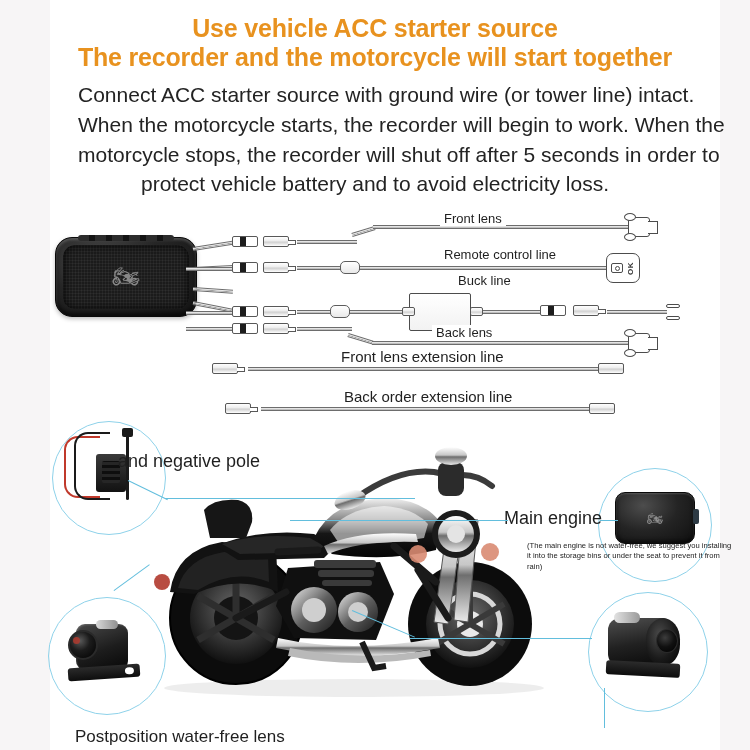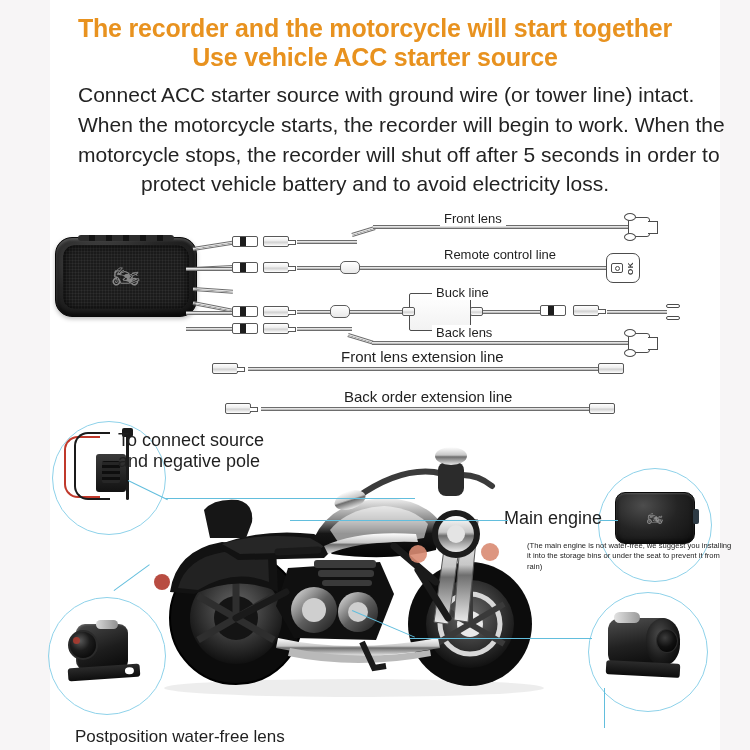--- a/index.html
+++ b/index.html
@@ -281,22 +281,22 @@
   }
 </style>
 </head>
 <body>
 
 <div id="page">
 
   <div class="canvas-white"></div>
 
   <div class="header">
+    <div class="title-line title-1">Use vehicle ACC starter source</div>
     <div class="title-line title-2">The recorder and the motorcycle will start together</div>
-    <div class="title-line title-1">Use vehicle ACC starter source</div>
     <div class="subtitle">
       <span class="l">Connect ACC starter source with ground wire (or tower line) intact.</span>
       <span class="l">When the motorcycle starts, the recorder will begin to work. When the</span>
       <span class="l">motorcycle stops, the recorder will shut off after 5 seconds in order to</span>
       <span class="l">protect vehicle battery and to avoid electricity loss.</span>
     </div>
   </div>
 
   <div class="wiring">
 
@@ -340,21 +340,21 @@
     <div class="plug tiny" style="left:402px;top:92px;"></div>
     <div class="plug tiny" style="left:470px;top:92px;"></div>
     <div class="cable" style="left:483px;top:95px;width:60px;"></div>
     <div class="plug band" style="left:540px;top:90px;"></div>
     <div class="plug male" style="left:573px;top:90px;"></div>
     <div class="cable" style="left:607px;top:95px;width:60px;"></div>
     <div class="forkend" style="left:666px;top:89px;">
         <i></i>
         <i></i>
       </div>
-    <div class="wlabel big" style="left:432px;top:58px;margin-top:12px;">Buck line</div>
+    <div class="wlabel big" style="left:454px;top:58px;">Buck line</div>
 
     <div class="cable" style="left:186px;top:112px;width:46px;"></div>
     <div class="plug band" style="left:232px;top:108px;"></div>
     <div class="plug male" style="left:263px;top:108px;"></div>
     <div class="cable" style="left:297px;top:112px;width:55px;"></div>
     <div class="cable" style="left:348px;top:118px;width:26px;transform:rotate(17deg);transform-origin:left center;"></div>
     <div class="cable" style="left:372px;top:126px;width:262px;"></div>
     <div class="lenshead" style="left:628px;top:118px;">
         <span class="nose"></span>
       </div>
@@ -484,21 +484,21 @@
 
     <div class="cyan-circle" style="left:52px;top:1px;width:112px;height:112px;"></div>
     <div class="adapter">
       <span class="redwire"></span>
       <span class="blkwire"></span>
       <span class="blk"></span>
       <span class="tail"></span>
       <span class="tailtip"></span>
     </div>
     <div class="clabel clabel-18 l2" style="left:118px;top:10px;">
-      <span>To connect source</span><br>
+      <br>
       <span>and negative pole</span>
     </div>
     <div class="cyan-line" style="left:128px;top:60px;width:44px;transform:rotate(26deg);transform-origin:left center;"></div>
     <div class="cyan-line" style="left:165px;top:78px;width:250px;"></div>
 
     <div class="cyan-circle" style="left:598px;top:48px;width:112px;height:112px;"></div>
     <div class="mainunit" style="left:615px;top:72px;">
       <span class="lg">🏍</span>
       <span class="port"></span>
     </div>

